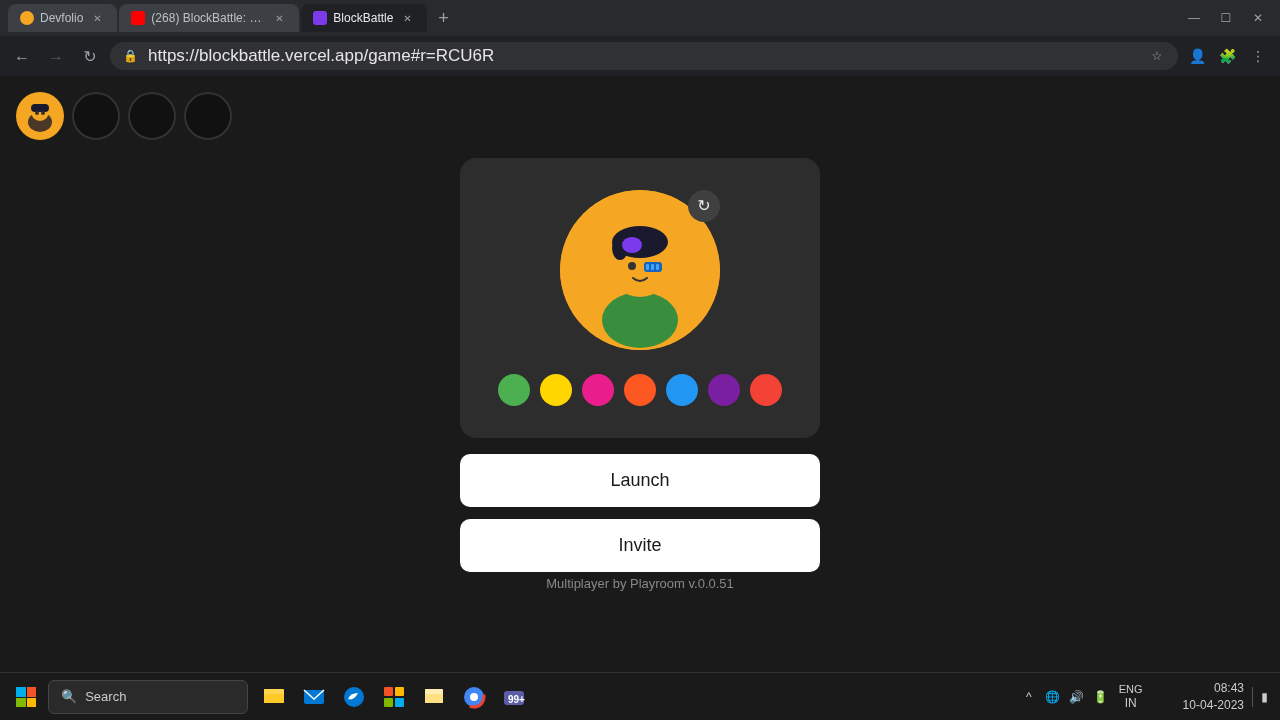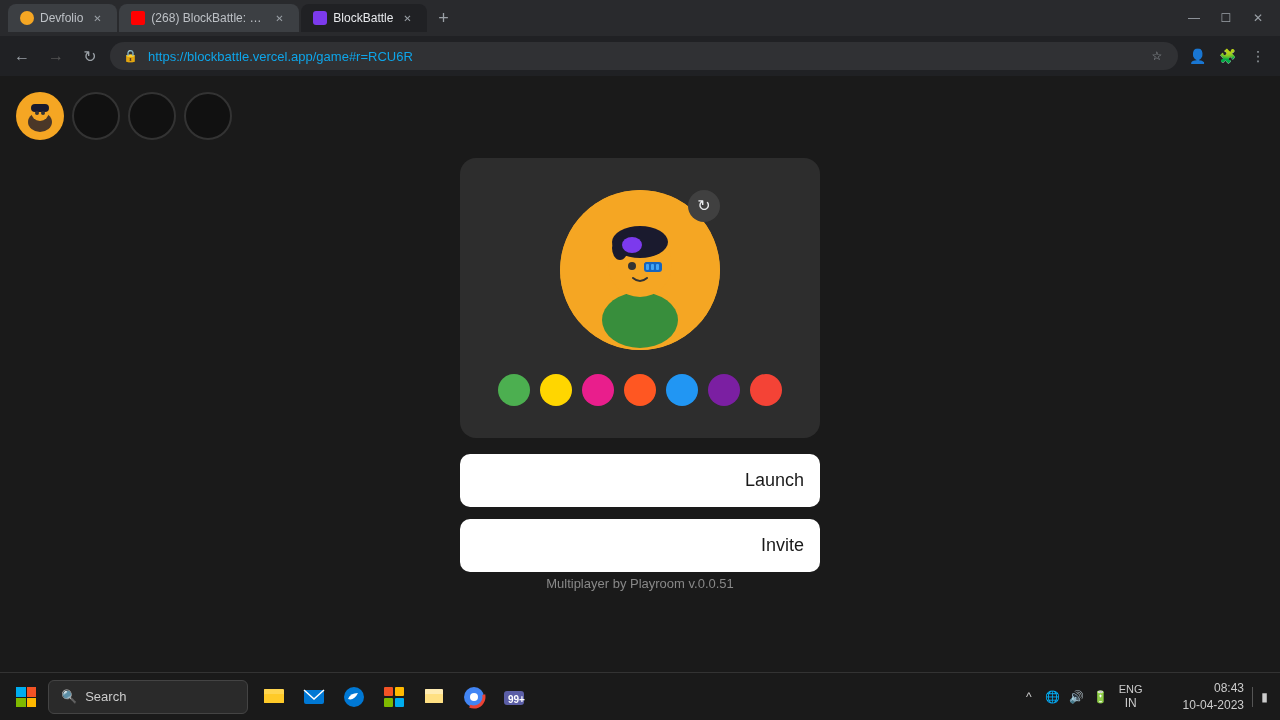--- a/index.html
+++ b/index.html
@@ -124,22 +124,22 @@
       height: 28px;
       background: #303134;
       border-radius: 20px;
       display: flex;
       align-items: center;
       padding: 0 12px;
       gap: 8px;
     }
 
     .address-text {
-      font-size: 13px;
-      color: #0ea5e9;
+      font-size: 17px;
+      color: #e5e5e5;
       flex: 1;
     }
 
     .address-icons {
       display: flex;
       align-items: center;
       gap: 4px;
     }
 
     .addr-icon {
@@ -292,21 +292,21 @@
     .action-btn {
       width: 100%;
       padding: 16px;
       background: white;
       border: none;
       border-radius: 10px;
       font-size: 18px;
       font-weight: 500;
       color: #1a1a1a;
       cursor: pointer;
-      text-align: right;
+      text-align: center;
     }
 
     .footer-text {
       font-size: 13px;
       color: #888;
       margin-top: 4px;
     }
 
     
     .taskbar {

